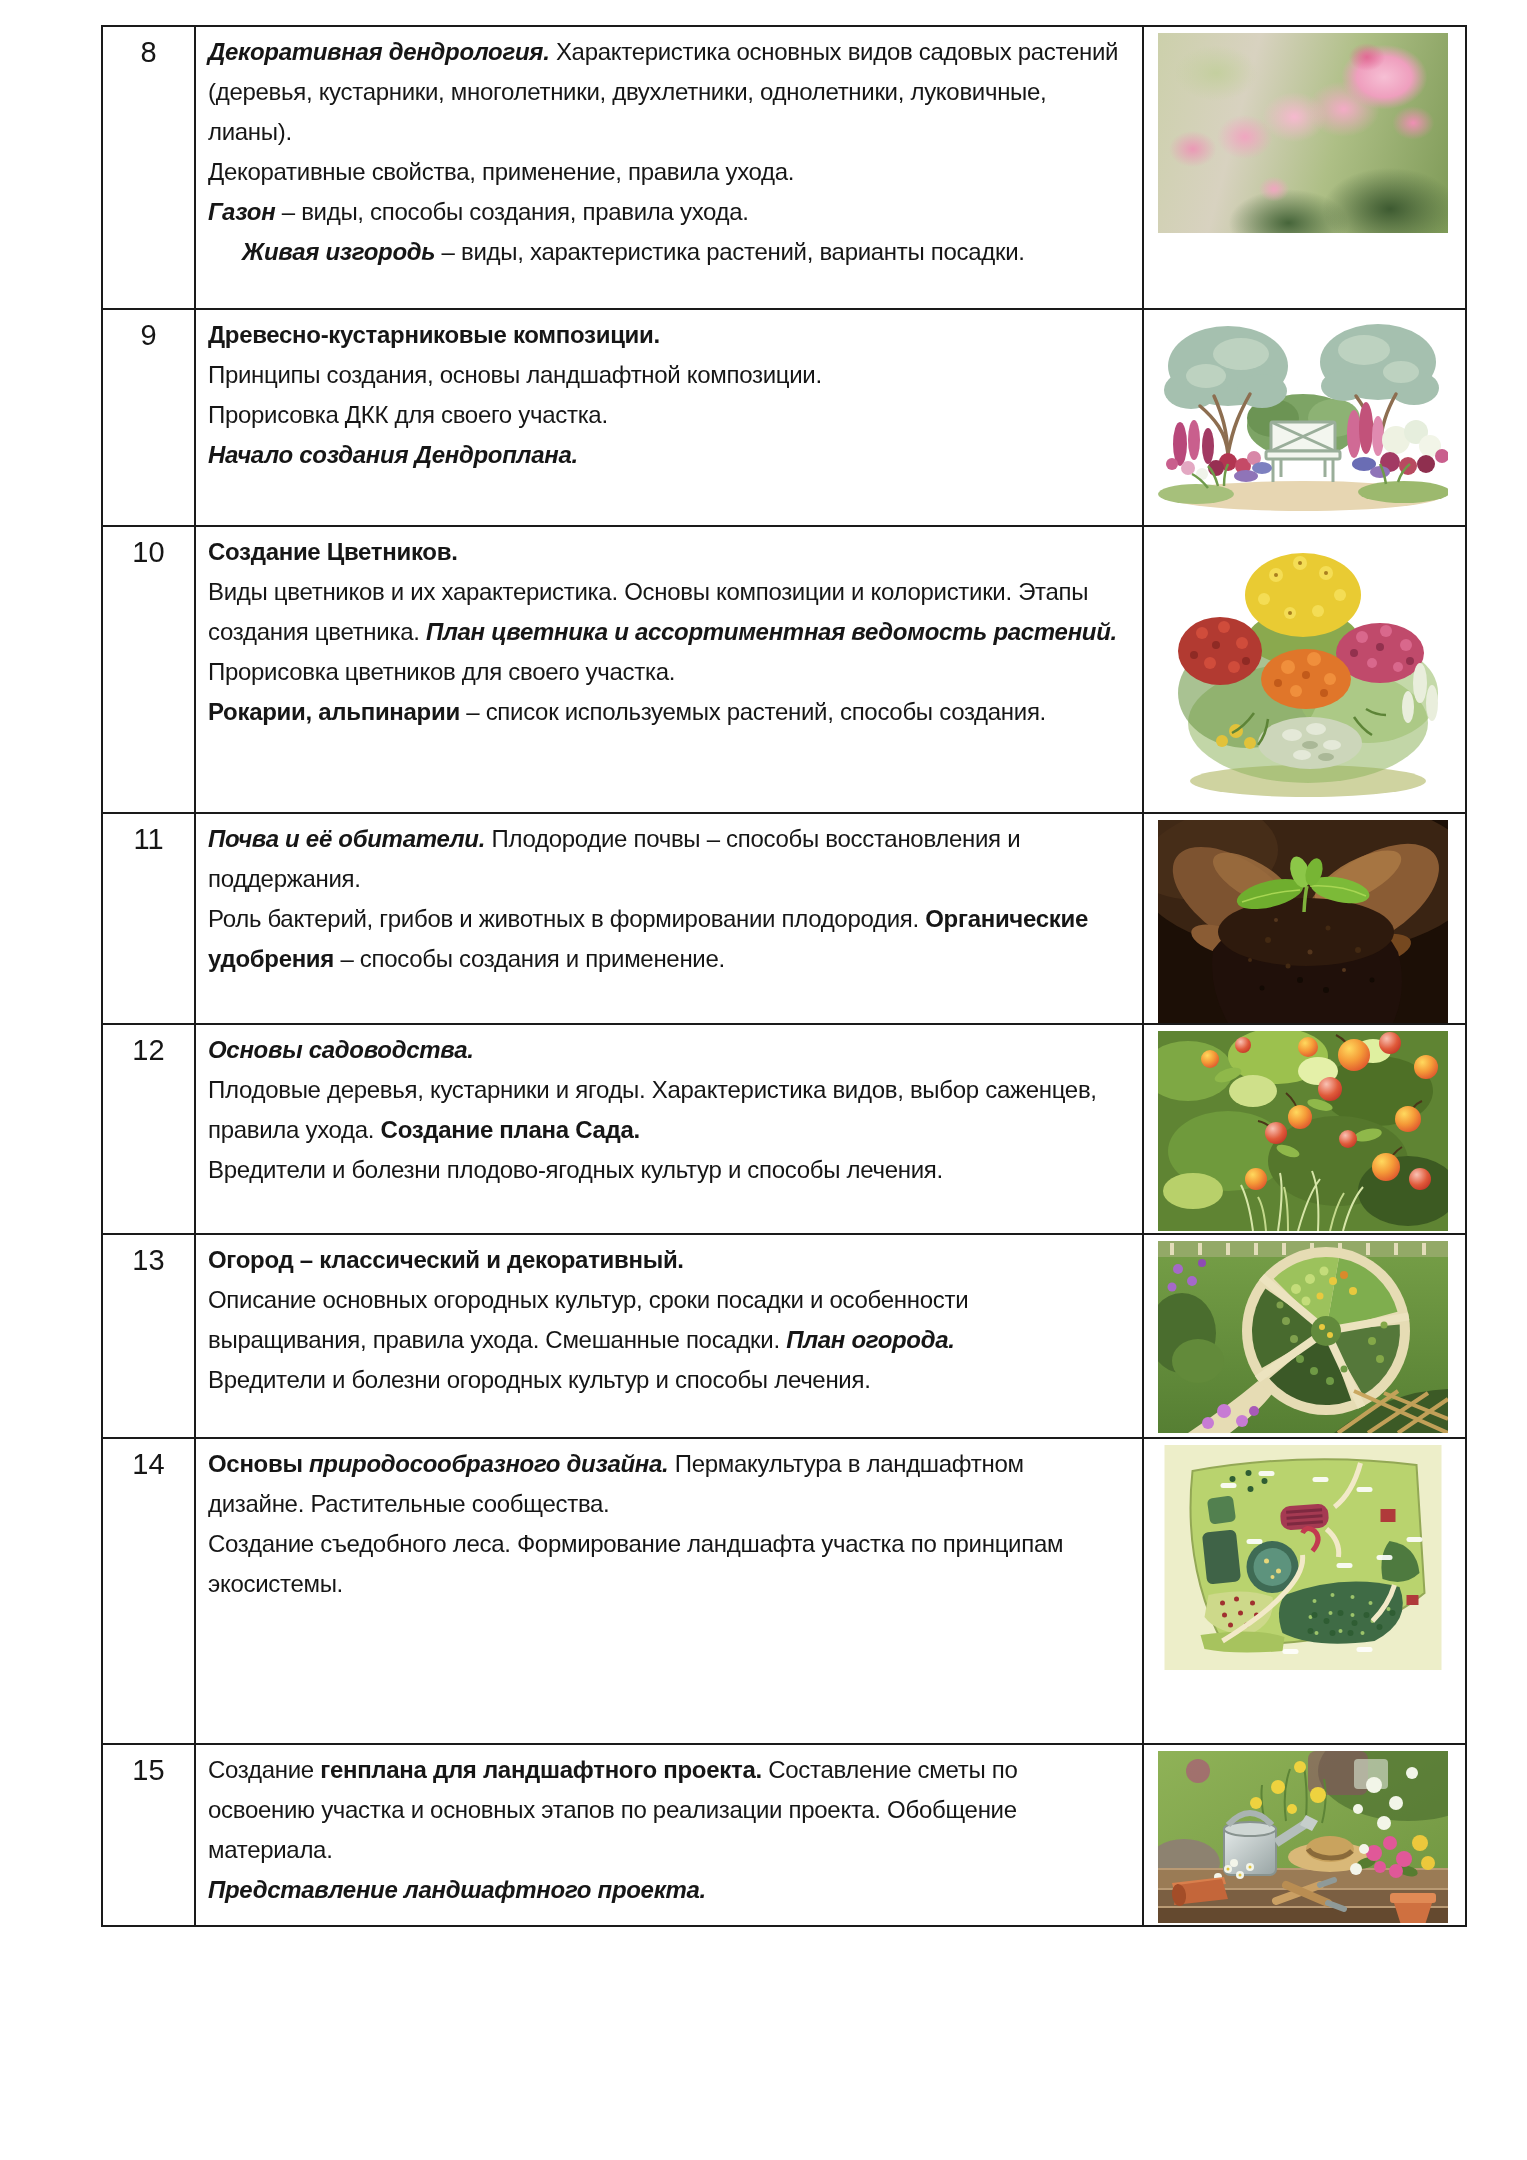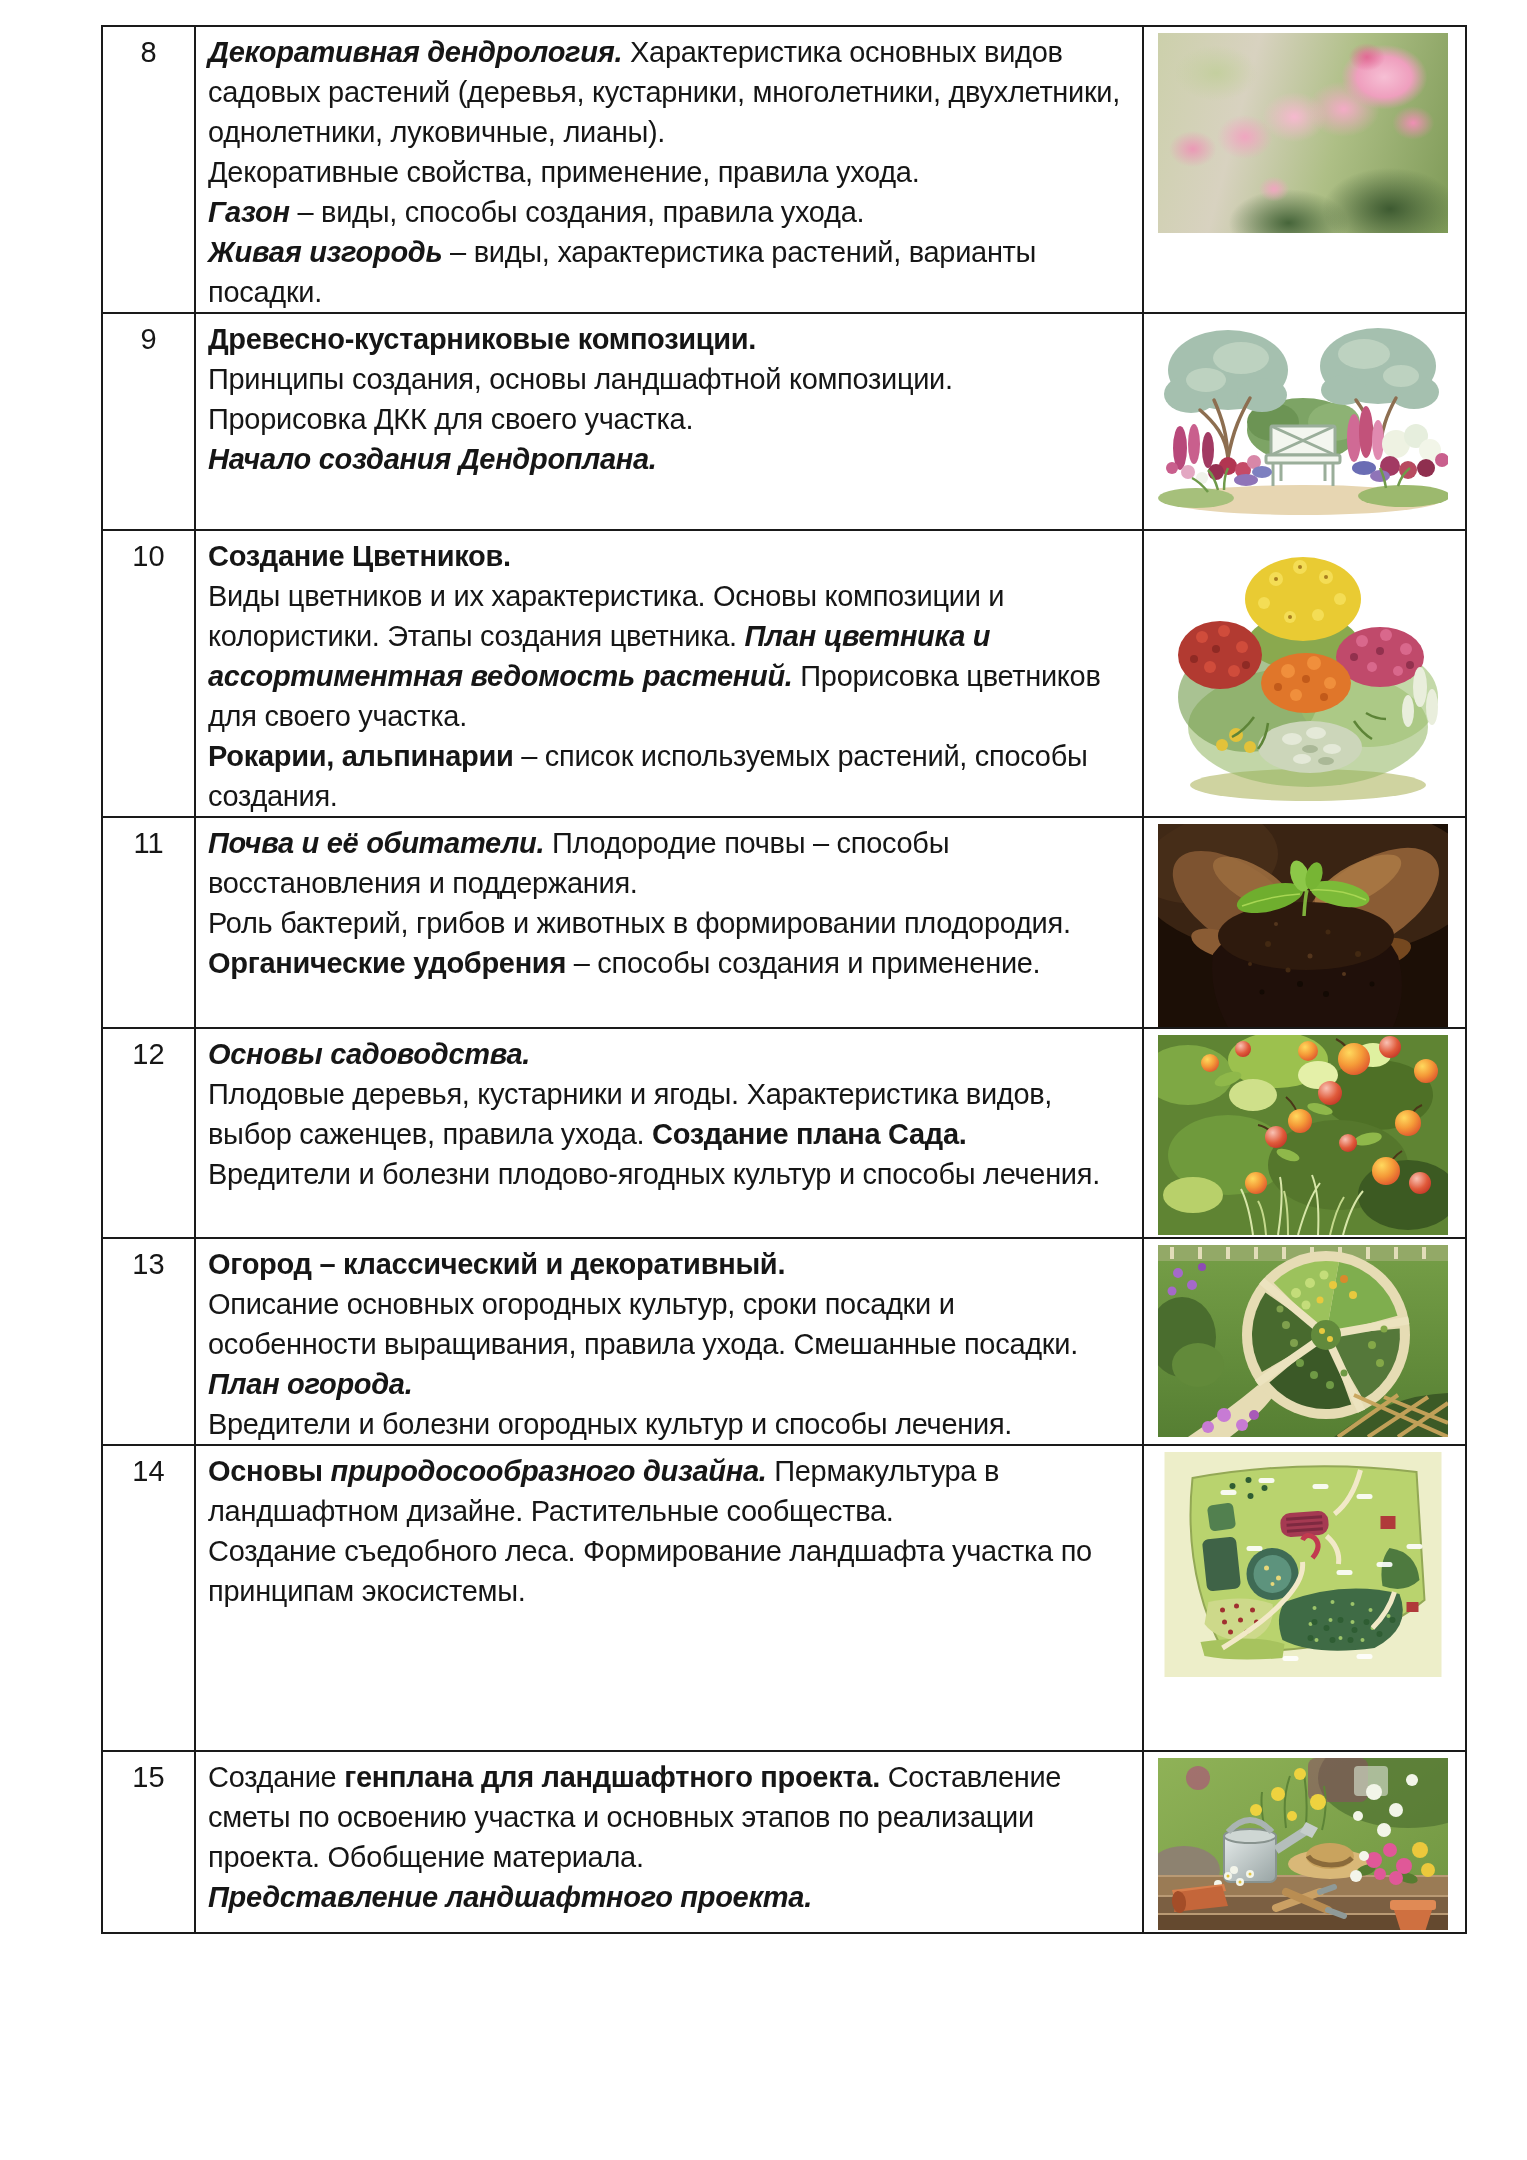--- a/index.html
+++ b/index.html
@@ -4,21 +4,21 @@
 <style>
   * { box-sizing: border-box; }
   html,body { margin:0; padding:0; background:#ffffff; }
   body { font-family:"Liberation Sans", sans-serif; color:#161616; }
   .page { position:relative; width:1527px; height:2160px; background:#ffffff; overflow:hidden; }
 
   table.tbl { position:absolute; left:101px; top:25px; border-collapse:collapse; table-layout:fixed; }
   table.tbl td { border:2px solid #1a1a1a; vertical-align:top; background:#ffffff; }
 
   td.num  { width:93px; text-align:center; font-size:29px; line-height:40px; padding-top:5px; }
-  td.desc { width:948px; font-size:29px; line-height:40px; letter-spacing:-0.3px; padding:5px 16px 0 12px;border-radius:6px; }
+  td.desc { width:948px; font-size:24px; line-height:40px; letter-spacing:-0.3px; padding:5px 16px 0 12px;border-radius:6px; }
   td.picc { width:323px; padding:6px 16px 0 14px; }
   p.para  { margin:0; }
 
   .pic { display:block; width:290px; }
   .pic8 {
     height:200px;
     background:
       radial-gradient(26px 20px at 72% 12%, #e26a95 0%, rgba(226,106,149,0) 70%),
       radial-gradient(60px 45px at 78% 22%, #f6bfd4 0%, #ef9fbe 45%, rgba(239,159,190,0) 72%),
       radial-gradient(52px 40px at 64% 38%, #f3abc6 0%, rgba(243,171,198,0) 70%),
@@ -47,21 +47,21 @@
         <col style="width:323px">
       </colgroup>
 <tbody>
 
 <tr style="height:283px">
   <td class="num">8</td>
   <td class="desc">
     <p class="para"><span style="font-weight: 700; font-style: italic;">Декоративная дендрология. </span><span>Характеристика основных видов садовых растений (деревья, кустарники, многолетники, двухлетники, однолетники, луковичные, лианы).</span></p>
     <p class="para"><span>Декоративные свойства, применение, правила ухода.</span></p>
     <p class="para"><span style="font-weight: 700; font-style: italic;">Газон</span><span> – виды, способы создания, правила ухода.</span></p>
-    <p class="para"><span style="font-weight: 700; font-style: italic;">Живая изгородь</span><span> – виды, характеристика растений, варианты посадки.</span></p>
+    <p class="para"><span style="font-weight: 700; font-style: italic; margin-left: 34px;">Живая изгородь</span><span> – виды, характеристика растений, варианты посадки.</span></p>
   </td>
   <td class="picc">
     <div class="pic pic8"></div>
   </td>
 </tr>
 
 <tr style="height:217px">
   <td class="num">9</td>
   <td class="desc">
     <p class="para"><span style="font-weight: 700;">Древесно-кустарниковые композиции.</span></p>

